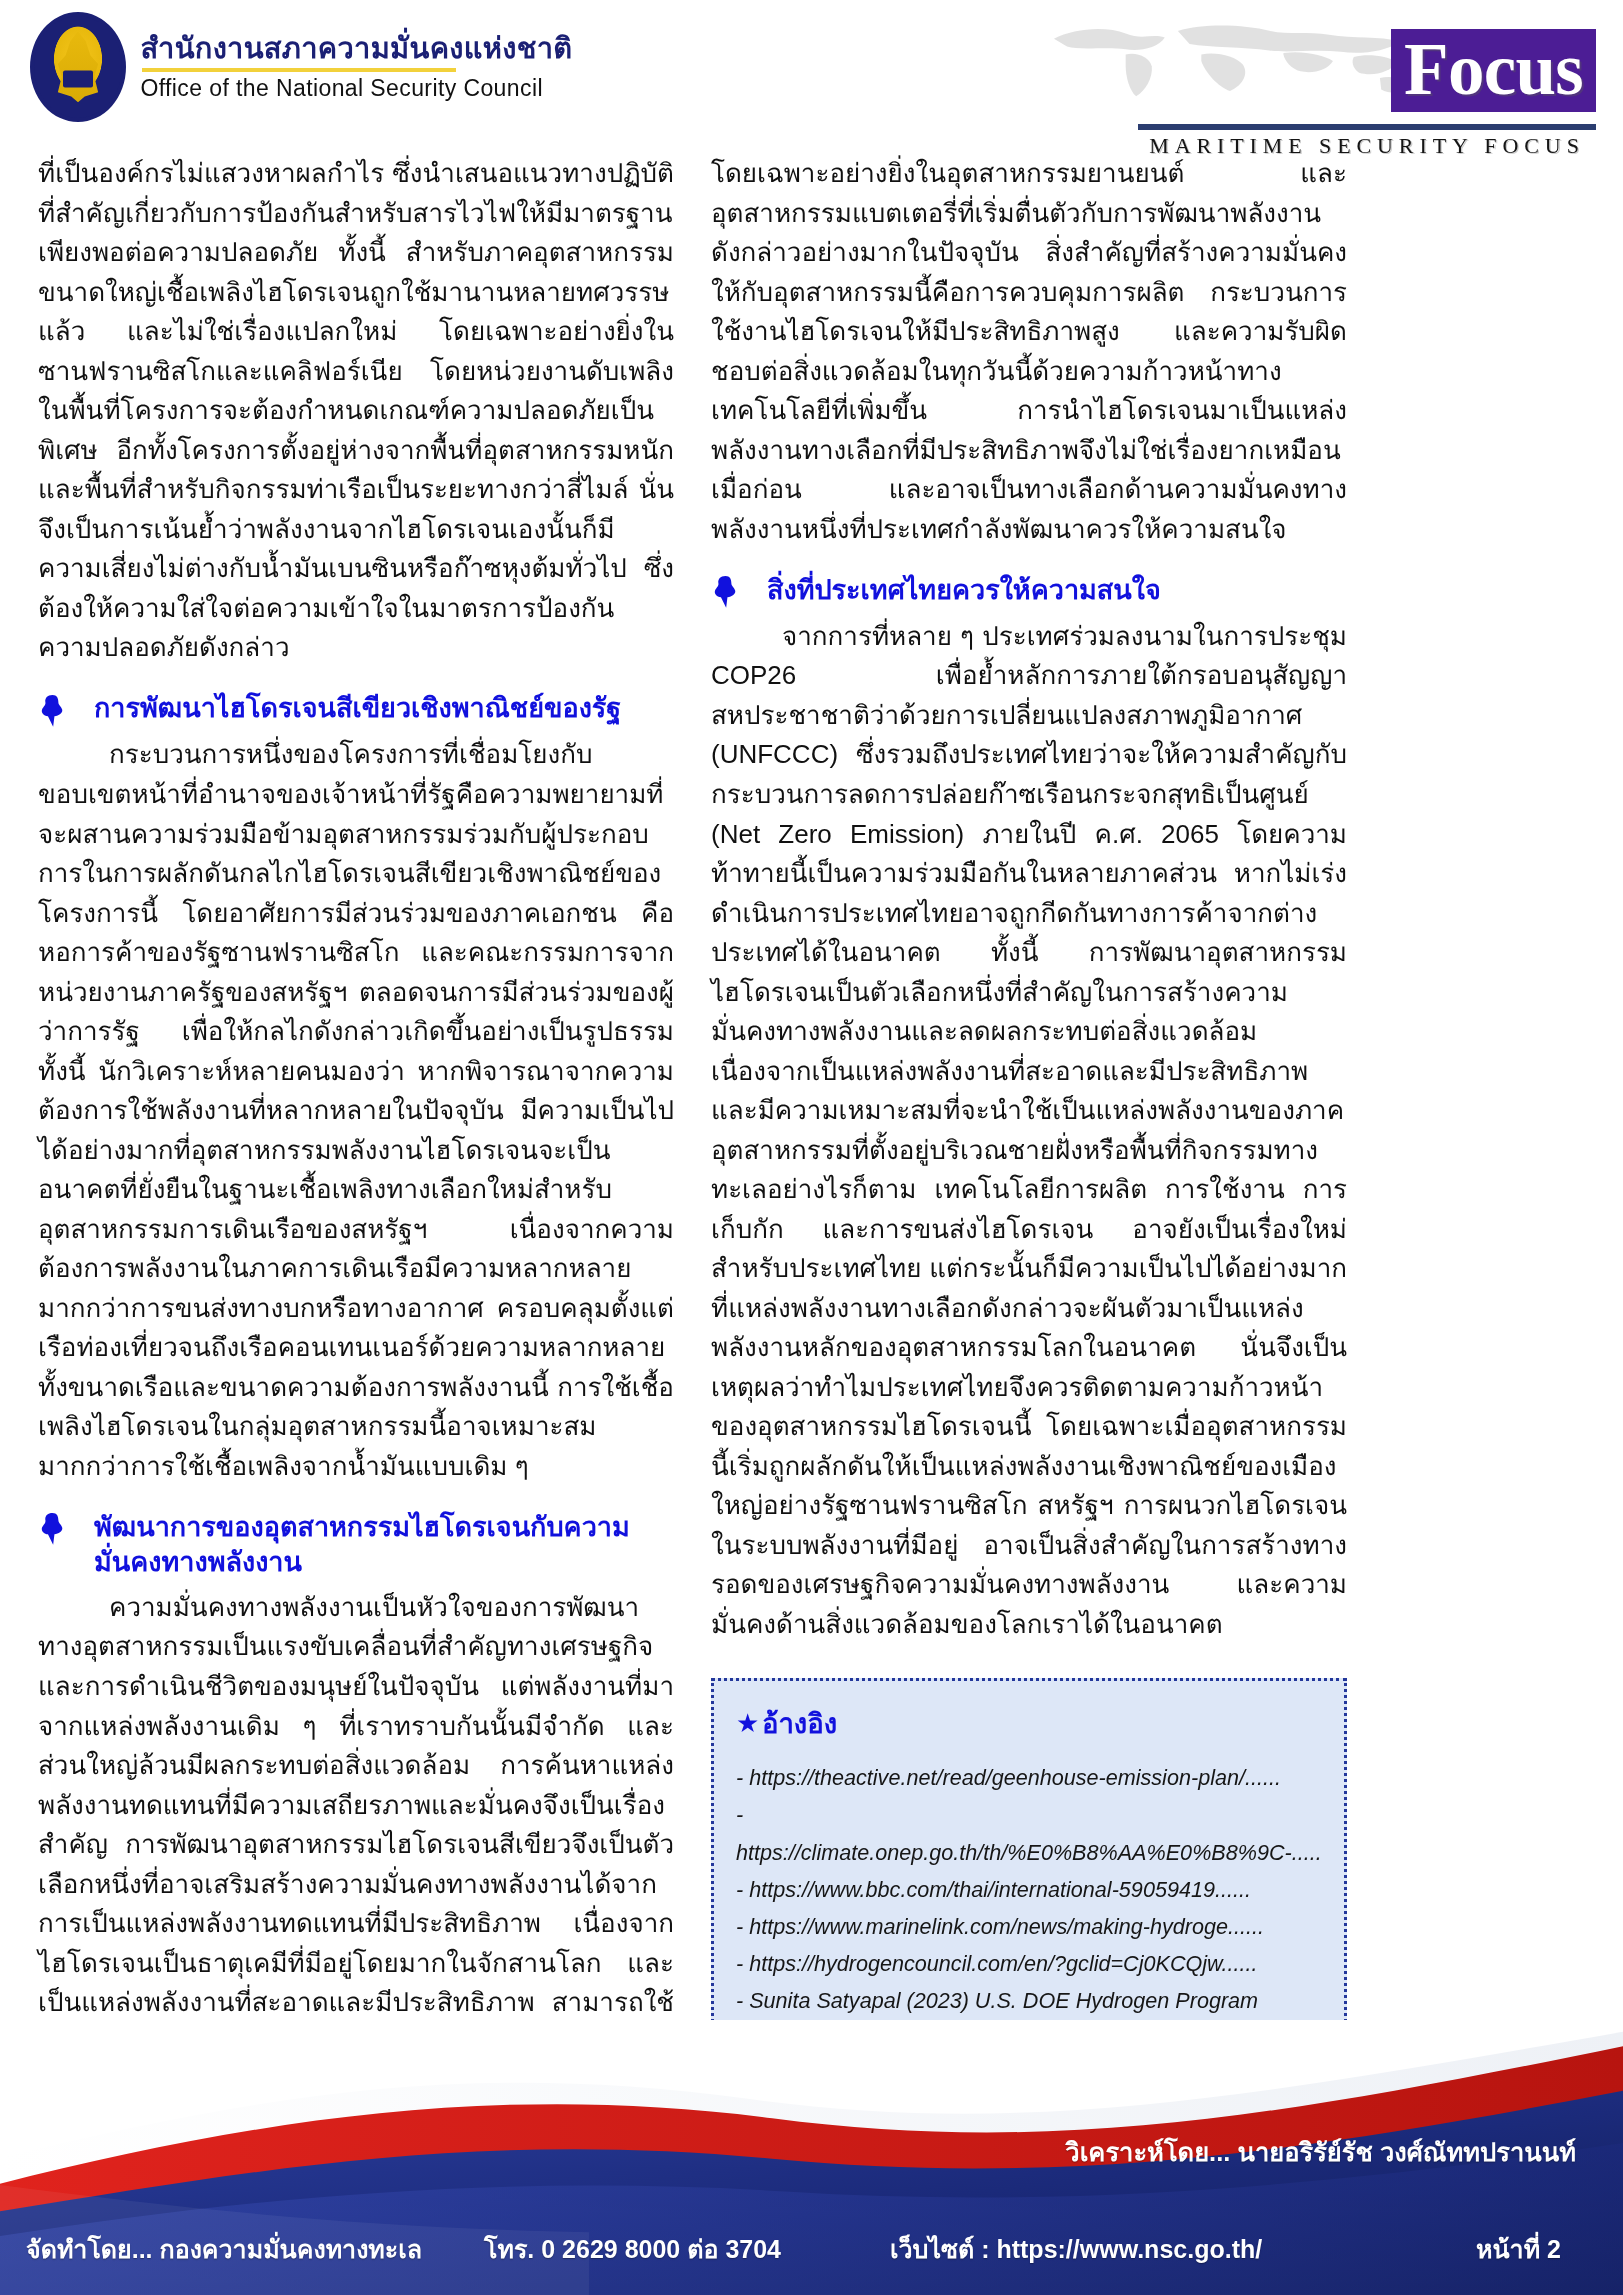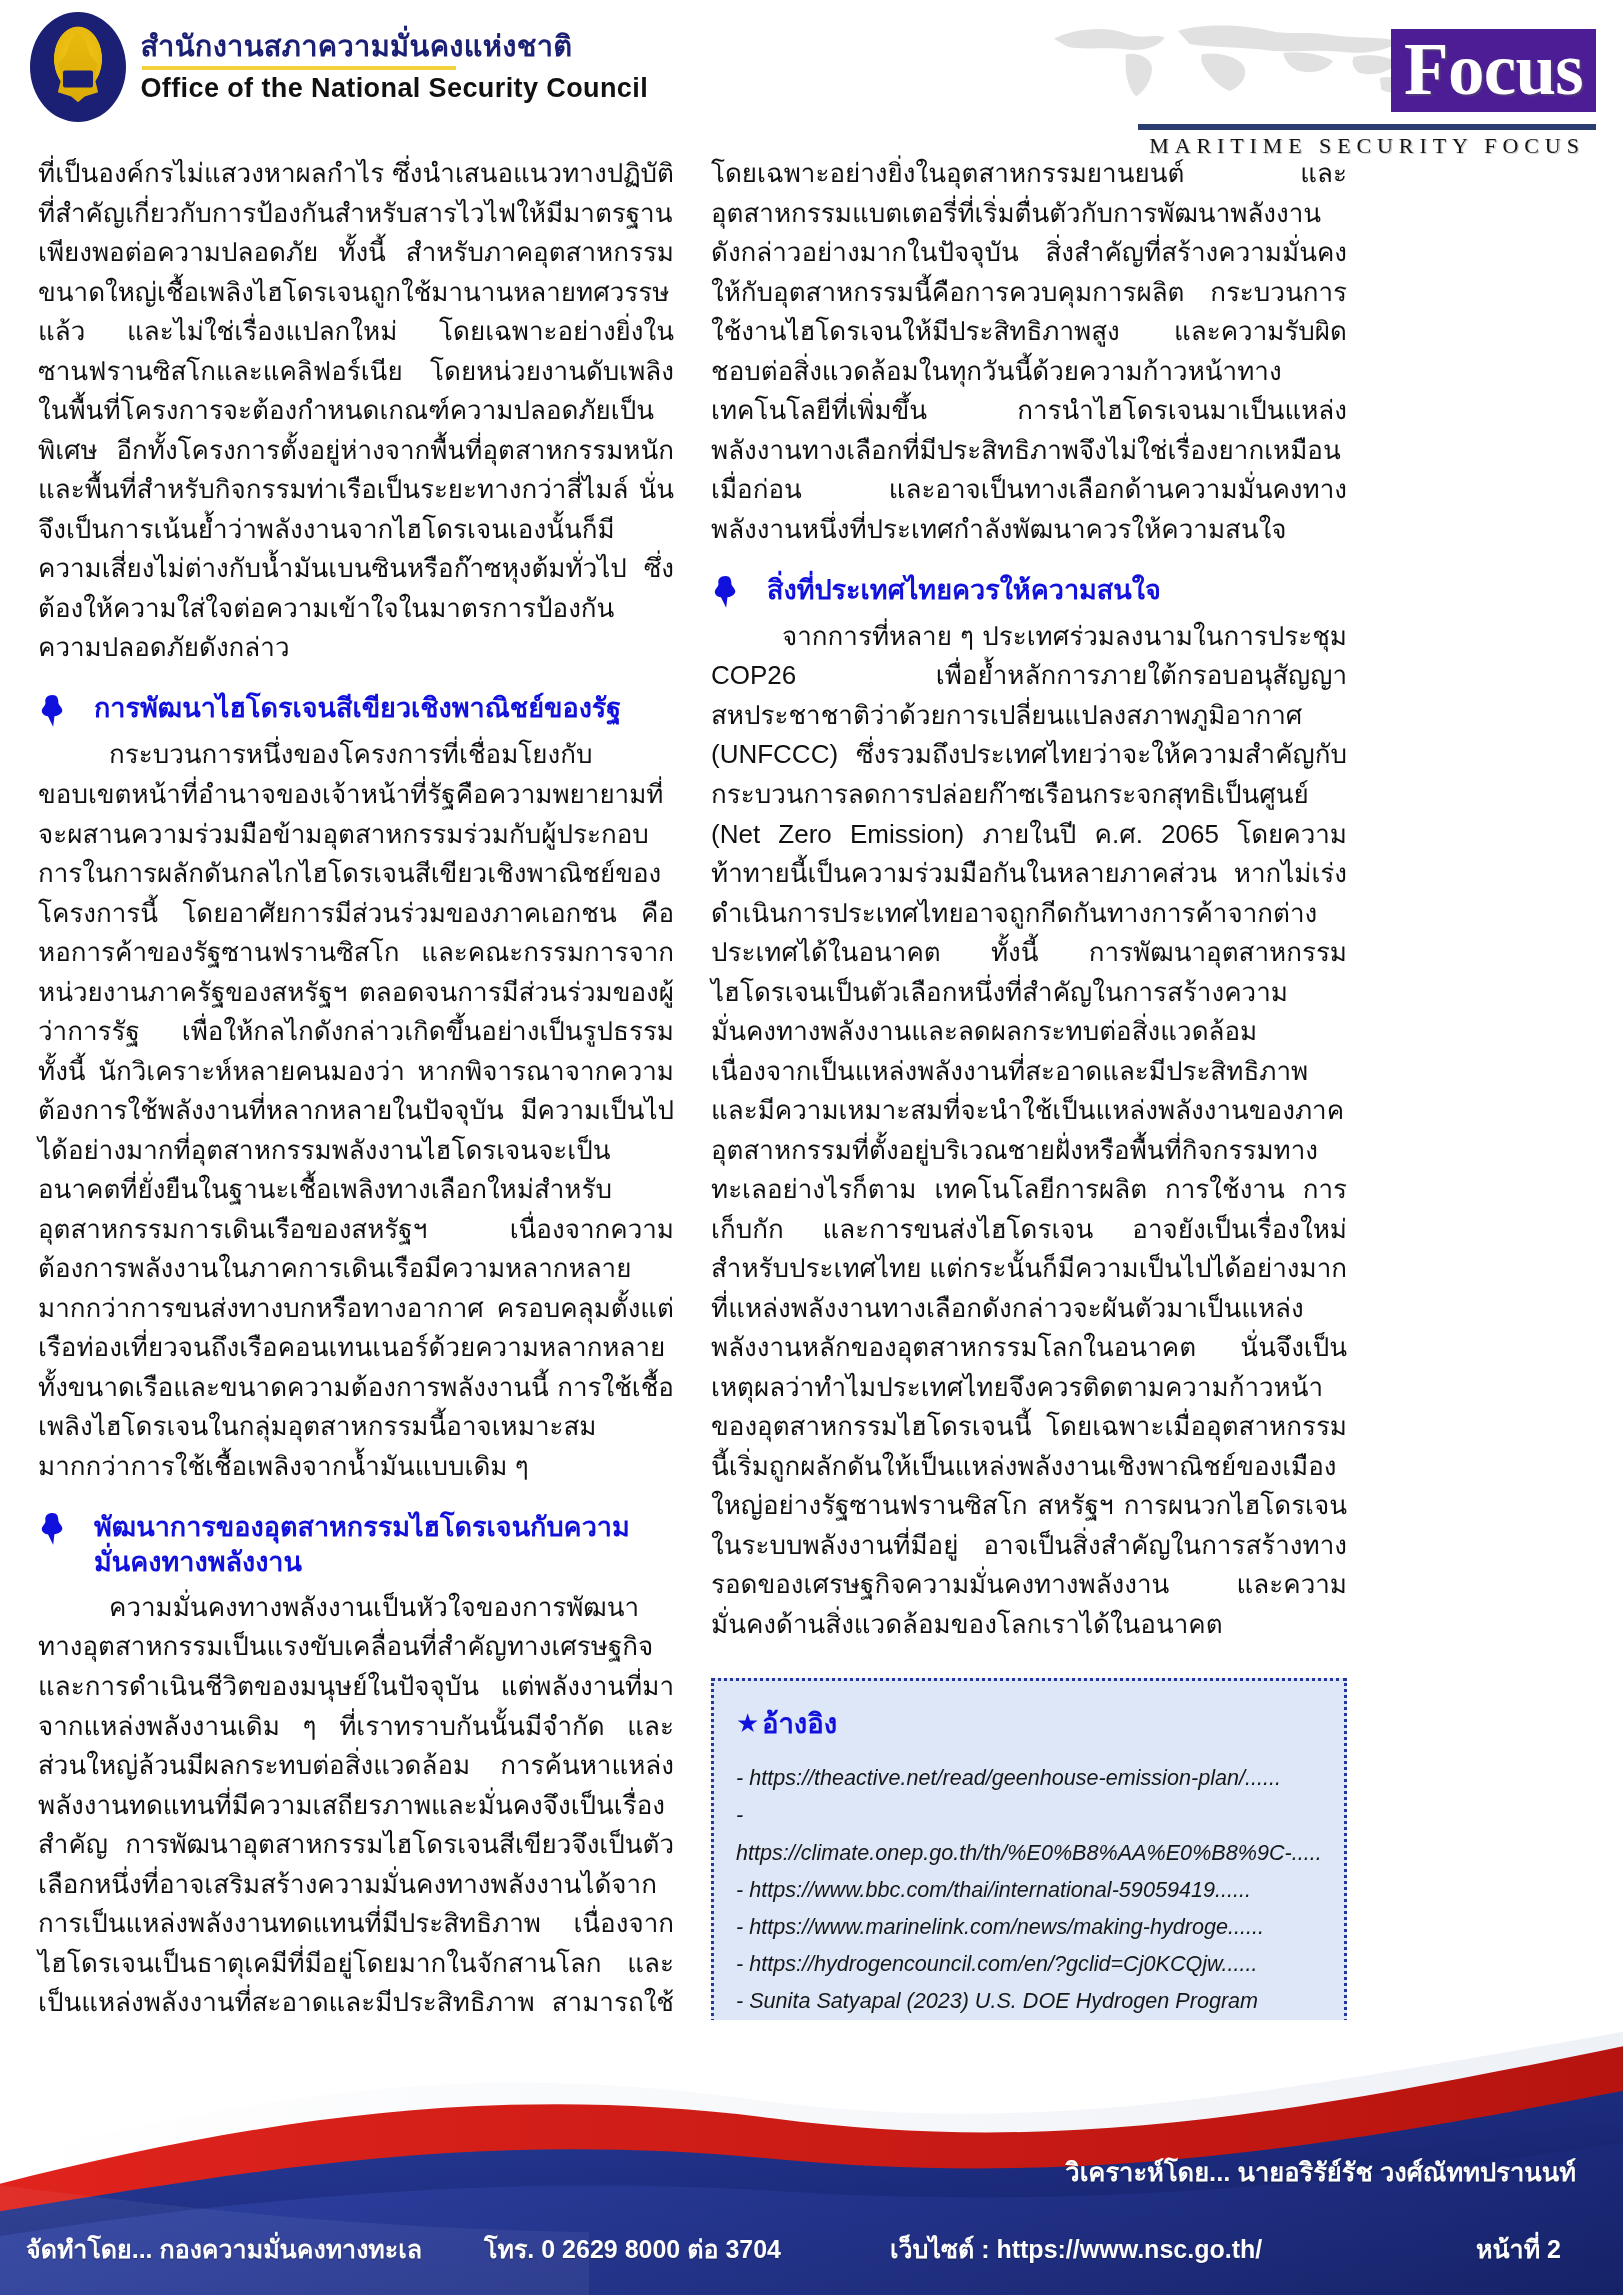--- a/index.html
+++ b/index.html
@@ -68,25 +68,24 @@
     color: #1b2074;
     letter-spacing: 0.3px;
     line-height: 1.15;
   }
   .nsc-rule {
     width: 314px; height: 3.9px;
     background: #f2d13b;
     margin: 2.6px 0 3.9px 1.3px;
   }
   .nsc-eng {
-    font-size: 27px;
+    font-size: 23px;
     color: #111111;
     letter-spacing: 0.4px;
     line-height: 1.1;
-    font-weight: bold;
   }
 
   .logo-right {
     position: absolute;
     right: 39px; top: 9.2px;
     width: 576px;
     height: 131px;
   }
   .world-map {
     position: absolute;
@@ -217,21 +216,21 @@
   .footer {
     position: absolute;
     left: 0; bottom: 0;
     width: 1623px;
     height: 275px;
     overflow: hidden;
   }
   .footer svg { position: absolute; left: 0; top: 0; }
   .analyst-line {
     position: absolute;
-    right: 47px; top: 132px;
+    right: 47px; top: 112px;
     font-size: 25.5px;
     color: #ffffff;
     font-weight: 600;
     text-shadow: 0 0.7px 1.3px rgba(0,0,0,.35);
     text-align: right;
   }
   .footer-bar {
     position: absolute;
     left: 0; bottom: 26px;
     width: 1623px;

